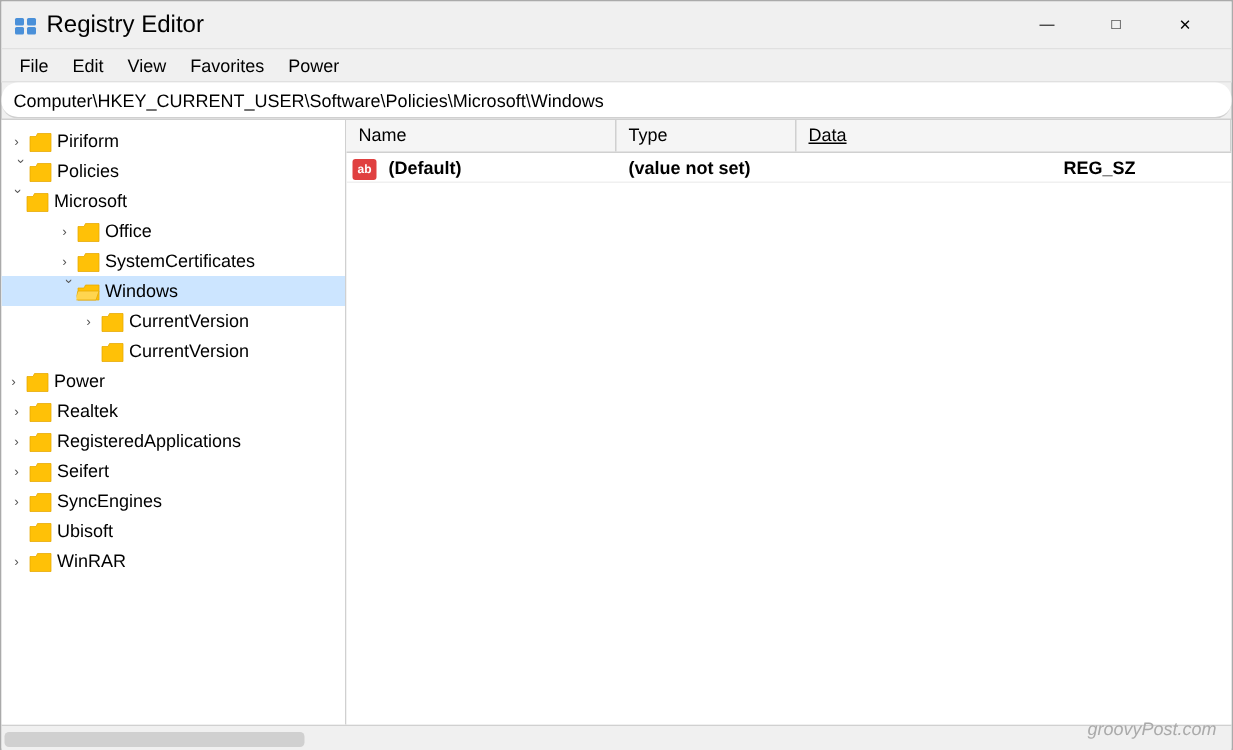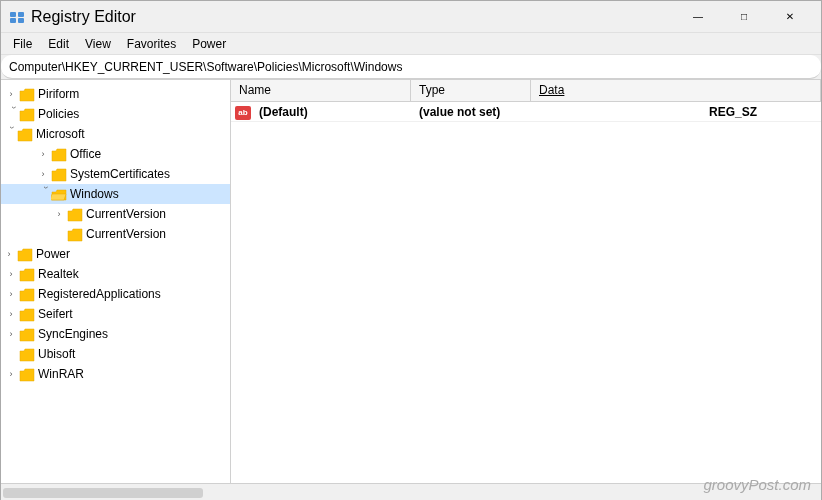--- a/index.html
+++ b/index.html
@@ -198,21 +198,21 @@
       display: flex;
       align-items: center;
       padding: 0 2px;
     }
 
     
     .watermark {
       position: absolute;
       bottom: 6px;
       right: 10px;
-      font-size: 15px;
+      font-size: 12px;
       color: #aaa;
       font-style: italic;
     }
 
     
     .tree-panel::-webkit-scrollbar,
     .right-body::-webkit-scrollbar { width: 12px; }
     .tree-panel::-webkit-scrollbar-track,
     .right-body::-webkit-scrollbar-track { background: #f5f5f5; }
     .tree-panel::-webkit-scrollbar-thumb,

